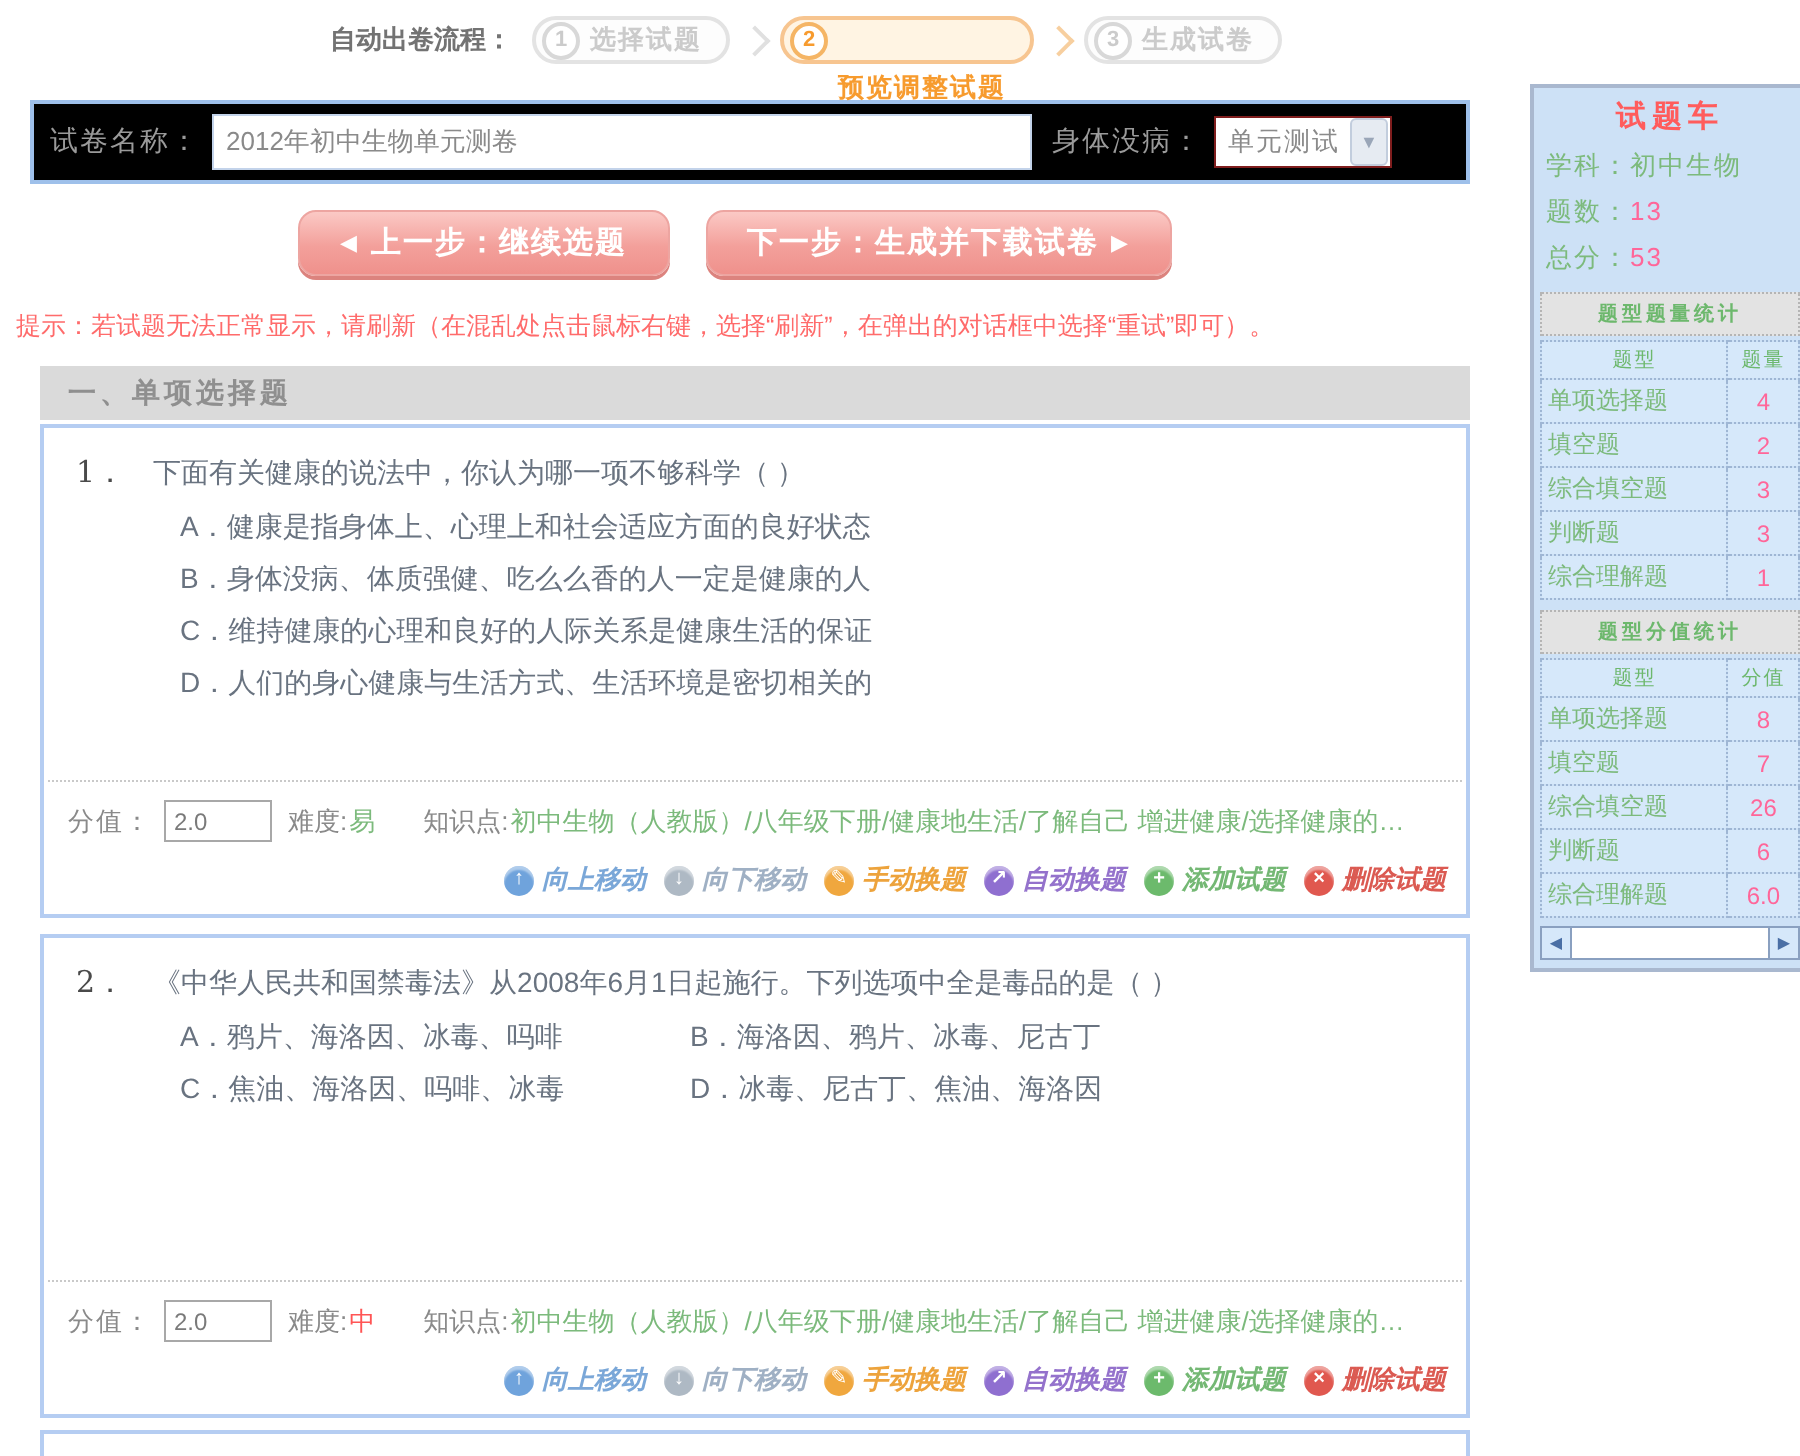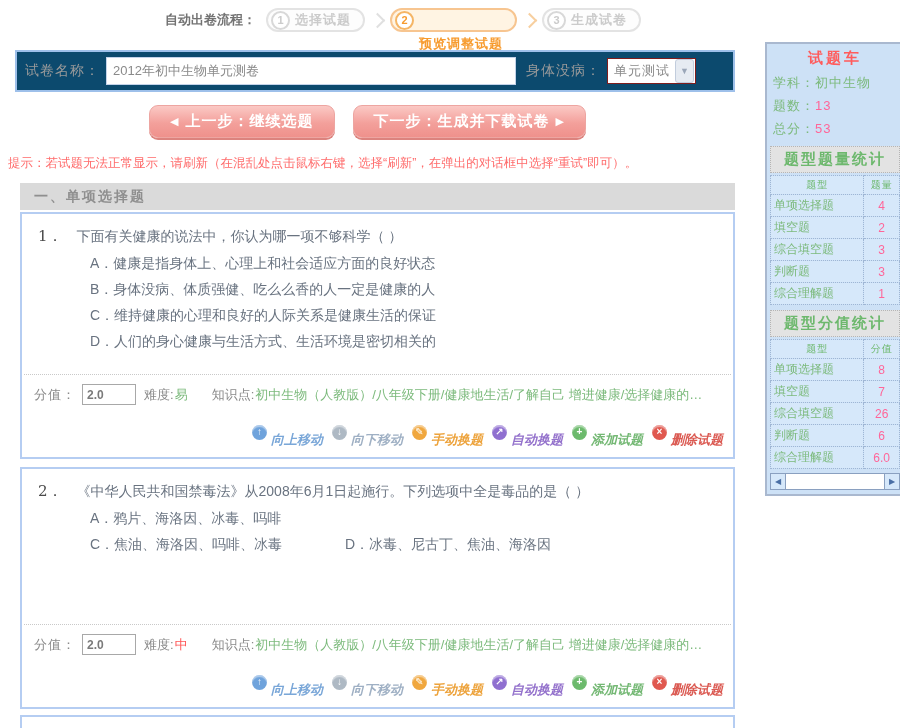--- a/index.html
+++ b/index.html
@@ -18,21 +18,21 @@
         justify-content:center;margin-right:5px;background:#fff;}
   .step .step-text{color:#cbcbcb;font-size:13px;font-weight:bold;letter-spacing:1px;}
   .step.active{border-color:#f7c590;background:#fff4e3;}
   .step.active .step-num{border-color:#f5b565;color:#f79b2e;background:#fff;}
   .step.active .step-text{color:#f79b2e;margin-top:47px;}
   .chev{width:9px;height:9px;border-top:2px solid #e0e0e0;border-right:2px solid #e0e0e0;
         transform:rotate(45deg);margin:0 7px;}
   .chev.orange{border-color:#f7cf9f;}
   
   .name-bar{margin:17px 0 0 15px;width:720px;box-sizing:border-box;height:42px;
-        background:#0c4a6e;border:2px solid #9ec0ea;display:flex;align-items:center;
+        background:#000000;border:2px solid #9ec0ea;display:flex;align-items:center;
         padding:0 8px;}
   .name-bar .lbl{color:#9a9a9a;font-size:14px;letter-spacing:1px;white-space:nowrap;}
   .name-input{width:396px;height:26px;border:1px solid #c3d3ea;background:#fff;
         color:#8a8a8a;font-size:13px;padding:0 6px;margin:0 10px 0 6px;
         font-family:"Liberation Sans",sans-serif;}
   .select{margin-left:6px;height:24px;background:#fff;border:1px solid #7f1d1d;
         display:flex;align-items:center;cursor:pointer;}
   .select .sel-text{color:#8a8a8a;font-size:13px;padding:0 4px 0 6px;letter-spacing:1px;}
   .select .select-arrow{width:17px;height:22px;margin:0 1px;background:#e6ebf2;
         border:1px solid #c2cddd;border-radius:3px;color:#9aa6b8;font-size:9px;
@@ -62,52 +62,52 @@
   .q-opts{margin-top:2px;}
   .opt{color:#697380;font-size:14px;line-height:26px;padding-left:62px;}
   .opt-row{display:flex;}
   .opt-row .opt-cell{color:#697380;font-size:14px;line-height:26px;}
   .opt-row .opt-cell:first-child{padding-left:62px;width:255px;}
   .score-row{border-top:1px dotted #c9c9c9;margin:0 2px;padding:9px 8px 7px 10px;
         display:flex;align-items:center;font-size:13px;color:#8a8a8a;white-space:nowrap;}
   .score-lbl{letter-spacing:1px;}
   .score-input{width:44px;height:19px;border:1px solid #a8a8a8;color:#7a7a7a;
         font-size:12px;padding:0 4px;margin:0 8px 0 6px;
-        font-family:"Liberation Sans",sans-serif;font-weight:bold;}
+        font-family:"Liberation Sans",sans-serif;}
   .diff-lbl,.know-lbl{margin-right:1px;}
   .know-lbl{margin-left:24px;}
   .know-val{color:#7cba7c;}
   
   .action-row{display:flex;justify-content:flex-end;align-items:center;gap:9px;
         padding:3px 10px 8px 0;}
   .action{display:inline-flex;align-items:center;gap:4px;cursor:pointer;}
   .circle{width:15px;height:15px;border-radius:50%;color:#fff;font-size:10px;
         font-weight:bold;display:inline-flex;align-items:center;justify-content:center;
         box-shadow:inset 0 2px 1px rgba(255,255,255,.45);font-style:normal;}
   .circle i{font-style:normal;line-height:1;}
-  .a-lbl{font-size:13px;font-weight:bold;font-style:italic;margin-top:16px;}
+  .a-lbl{font-size:13px;font-weight:bold;font-style:italic;}
   .c-up{background:#6fa3dc;} .l-up{color:#7aa7d8;}
   .c-down{background:#aeb9c4;} .l-down{color:#9fb0c4;}
   .c-manual{background:#f0a73e;} .l-manual{color:#eda33c;}
   .c-auto{background:#8f6fd0;} .l-auto{color:#9472cc;}
   .c-add{background:#6cba6c;} .l-add{color:#74b874;}
   .c-del{background:#e0584f;} .l-del{color:#db5a52;}
   
   .q-stub{margin:6px 0 0 20px;width:715px;box-sizing:border-box;height:14px;
         border:2px solid #b5cdf2;border-bottom:none;background:#fff;}
   
   .sidebar{position:absolute;left:765px;top:42px;width:140px;box-sizing:border-box;
         background:#cde1f6;border:2px solid #a9b8cf;padding-bottom:4px;}
   .cart-title{color:#ff5c5c;font-weight:bold;font-size:15px;text-align:center;
         letter-spacing:3px;padding:5px 0 4px;}
   .cart-row{font-size:13px;padding:2px 0 3px 6px;letter-spacing:1px;}
   .cart-row .g{color:#7cba7c;}
   .cart-row .p{color:#ff6699;}
   .stat-header{margin:5px 3px 0;background:#e3e3e3;border:1px dotted #b5b5b5;
-        color:#6db86d;font-weight:bold;font-size:15px;text-align:center;
+        color:#6db86d;font-weight:bold;font-size:10px;text-align:center;
         padding:3px 0;letter-spacing:2px;}
   table.stat{width:calc(100% - 6px);margin:2px 3px 0;border-collapse:collapse;
         font-size:12px;table-layout:fixed;}
   table.stat td{border:1px dotted #9fb6d4;background:#d6e8fa;padding:2px 3px;
         overflow:hidden;white-space:nowrap;}
   table.stat .hdr td{color:#6db86d;font-size:10px;text-align:center;
         letter-spacing:1px;font-family:Liberation Serif, serif;}
   table.stat td.t{color:#7cba7c;width:67%;}
   table.stat td.v{color:#ff6699;text-align:center;}
   .h-scrollbar{margin:4px 3px 0;height:17px;display:flex;}
@@ -228,20 +228,21 @@
 </div>
 
 <div class="q-box" style="height:242px;">
   <div class="q-content">
     <div class="q-stem">
       <span class="q-num">2．</span><span>《中华人民共和国禁毒法》从2008年6月1日起施行。下列选项中全是毒品的是（  ）</span>
     </div>
     <div class="q-opts">
       <div class="opt-row">
         <span class="opt-cell">A．鸦片、海洛因、冰毒、吗啡</span>
+        <span class="opt-cell">B．海洛因、鸦片、冰毒、尼古丁</span>
       </div>
       <div class="opt-row">
         <span class="opt-cell">C．焦油、海洛因、吗啡、冰毒</span>
         <span class="opt-cell">D．冰毒、尼古丁、焦油、海洛因</span>
       </div>
     </div>
   </div>
   <div class="score-row">
     <span class="score-lbl">分值：</span>
     <input class="score-input" value="2.0" style="">

